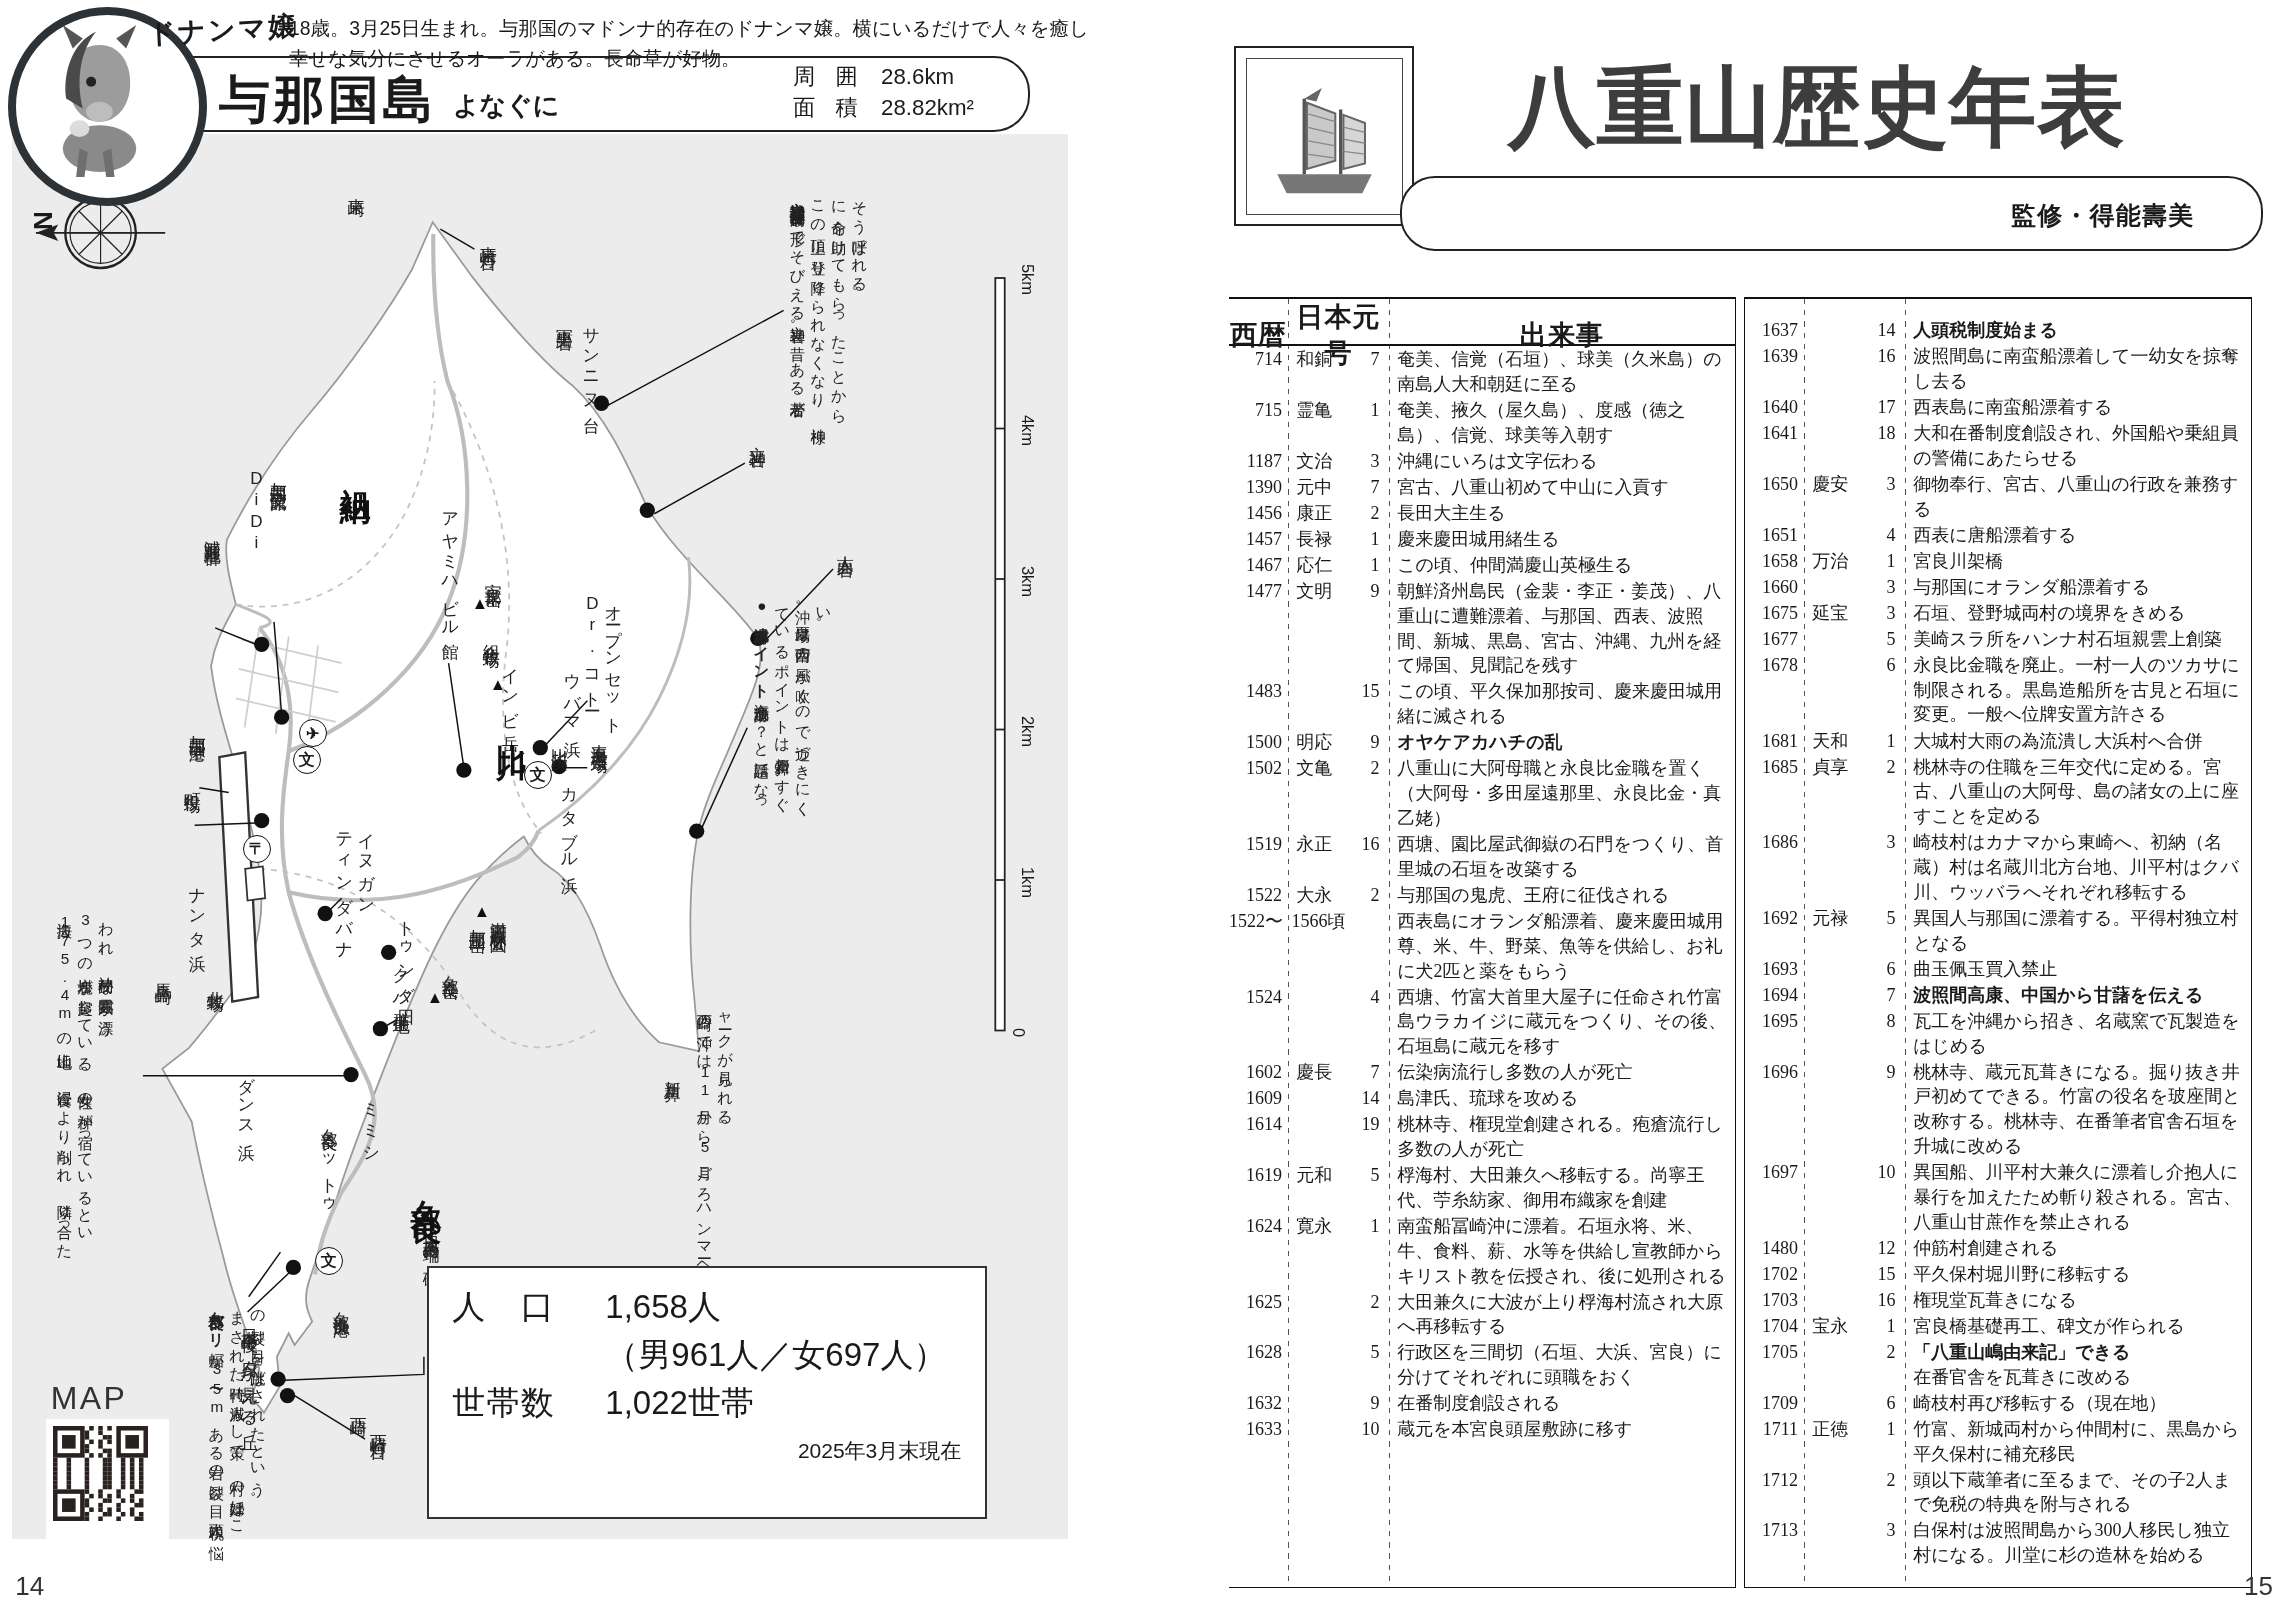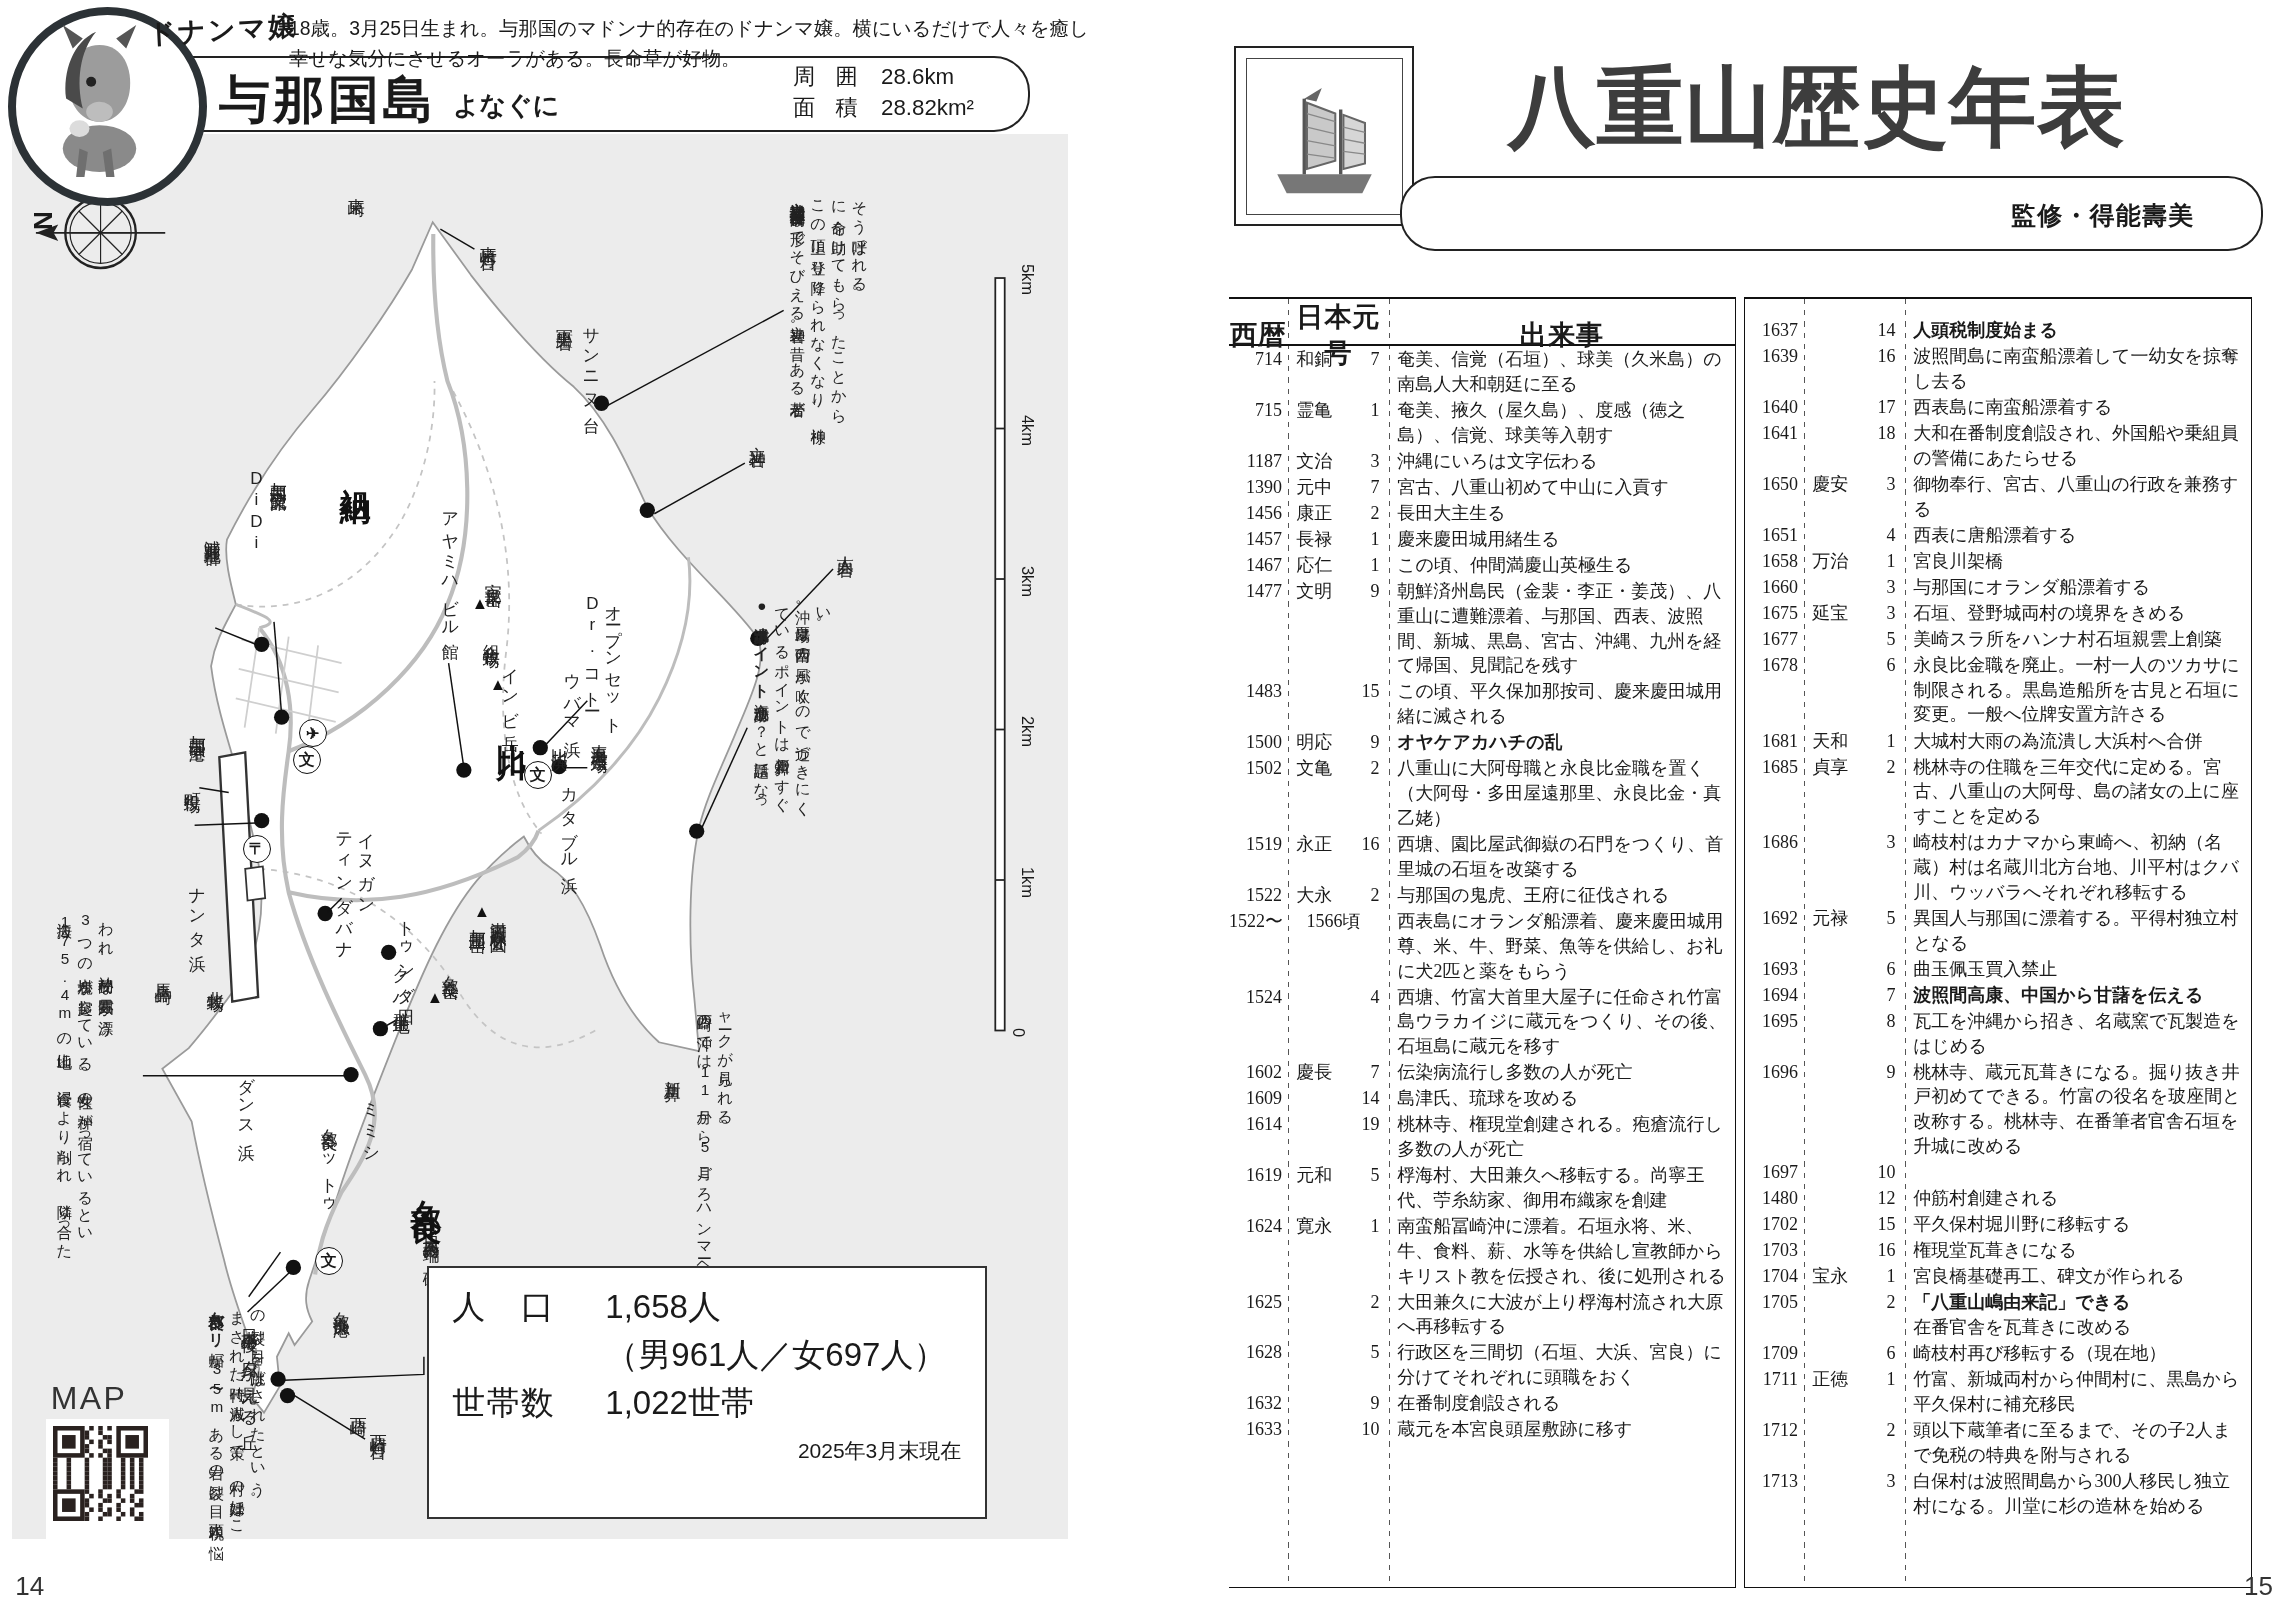--- a/index.html
+++ b/index.html
@@ -65,21 +65,21 @@
   #tbl-right{left:1744px;width:508px;border-left:1.2px solid #111;border-right:1.2px solid #111;}
   .thead{display:grid;grid-template-columns:59px 101px 1fr;border-bottom:2.4px solid #111;
          font-weight:700;font-size:27px;height:45px;align-items:center;}
   .thead div{text-align:center;letter-spacing:1.2px;}
   .trow{display:grid;grid-template-columns:59px 101px 1fr;
         font-family:"Liberation Serif","DejaVu Serif",serif;font-size:18px;}
   .c-year{text-align:right;padding-right:5.9px;line-height:1.38;}
   .c-era{position:relative;line-height:1.38;}
   .c-era .en{position:absolute;left:8.2px;top:0;}
   .c-era .nn{position:absolute;right:9.4px;top:0;}
-  .c-era .span{position:absolute;left:3.5px;top:0;white-space:nowrap;margin-left:15px;}
+  .c-era .span{position:absolute;left:3.5px;top:0;white-space:nowrap;}
   .c-ev{padding:0 5.9px 0 8.2px;line-height:1.38;}
   .c-ev .bold{font-family:"Liberation Sans",sans-serif;font-weight:700;font-size:18px;}
   .trow{margin-top:1.2px;}
   #pageno-r{left:2244px;top:1571px;font-size:26px;color:#333;}
 </style>
 </head>
 <body>
 
 <div id="canvas">
 
@@ -857,20 +857,23 @@
         </div>
         <div class="c-ev">
           <div>桃林寺、蔵元瓦葺きになる。掘り抜き井戸初めてできる。竹富の役名を玻座間と改称する。桃林寺、在番筆者官舎石垣を升城に改める</div>
         </div>
       </div>
       <div class="trow">
         <div class="c-year">1697</div>
         <div class="c-era">
           <span class="nn">10</span>
         </div>
+        <div class="c-ev">
+          <div>異国船、川平村大兼久に漂着し介抱人に暴行を加えたため斬り殺される。宮古、八重山甘蔗作を禁止される</div>
+        </div>
       </div>
       <div class="trow">
         <div class="c-year">1480</div>
         <div class="c-era">
           <span class="nn">12</span>
         </div>
         <div class="c-ev">
           <div>仲筋村創建される</div>
         </div>
       </div>

